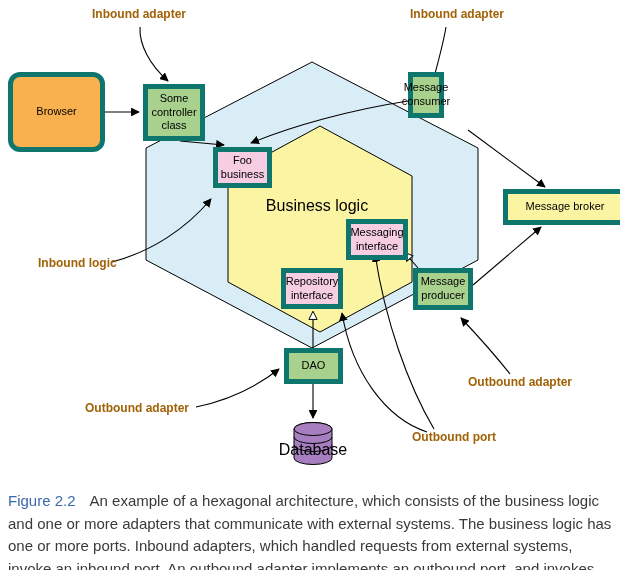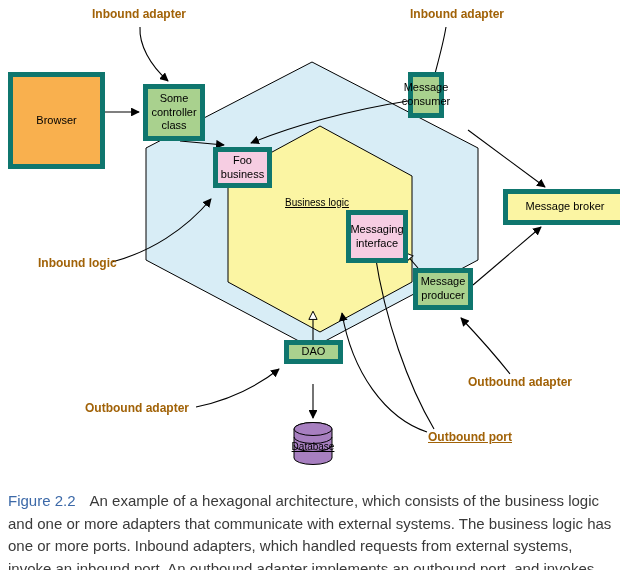--- a/index.html
+++ b/index.html
@@ -9,21 +9,21 @@
   .node{
     position:absolute;box-sizing:border-box;border:5px solid #0f766e;
     display:flex;align-items:center;justify-content:center;text-align:center;
     font-size:11px;line-height:1.25;color:#000;padding:1px 10px;
   }
   .green{background:var(--green_box);}
   .pink{background:var(--pink_box);}
   .orange{background:var(--orange_box);}
   .yellow{background:var(--yellow_box);}
   .plain-label{
-    position:absolute;font-size:10px;color:#000;text-align:center;text-decoration:underline;
+    position:absolute;font-size:16px;color:#000;text-align:center;
   }
   .ann{
     position:absolute;font-size:12px;font-weight:700;color:#a16207;white-space:nowrap;
   }
   .caption{
     position:absolute;left:8px;top:490px;width:604px;
     font-size:15px;font-weight:400;line-height:1.5;color:#3a3a3a;
   }
   .caption .fig{color:var(--figure_label_blue);margin-right:14px;}
 </style>
@@ -64,50 +64,51 @@
     </g>
 
     <g>
       <path d="M294,429 a19,6.5 0 0 1 38,0 v29 a19,6.5 0 0 1 -38,0 z" style="fill:var(--database);stroke:#000;stroke-width:1"></path>
       <ellipse cx="313" cy="429" rx="19" ry="6.5" style="fill:var(--database);stroke:#000;stroke-width:1"></ellipse>
       <path d="M294,437 a19,6.5 0 0 0 38,0" style="fill:none;stroke:#000;stroke-width:1"></path>
       <path d="M294,445 a19,6.5 0 0 0 38,0" style="fill:none;stroke:#000;stroke-width:1"></path>
     </g>
   </svg>
 
-  <div class="node orange" style="left:8px;top:72px;width:97px;height:97px;">Browser</div>
+  <div class="node orange" style="left:8px;top:72px;width:97px;height:80px;border-radius:12px;">Browser</div>
 
   <div class="node green" style="left:143px;top:84px;width:62px;height:57px;">Some controller class</div>
 
   <div class="node pink" style="left:213px;top:147px;width:59px;height:41px;">Foo business</div>
 
   <div class="node green" style="left:408px;top:72px;width:36px;height:46px;">Message consumer</div>
 
   <div class="node yellow" style="left:503px;top:189px;width:124px;height:36px;">Message broker</div>
 
-  <div class="node pink" style="left:346px;top:210px;width:62px;height:53px;">Messaging interface</div>
+  <div class="node pink" style="left:346px;top:219px;width:62px;height:41px;">Messaging interface</div>
 
+  <div class="node pink" style="left:281px;top:268px;width:62px;height:41px;">Repository interface</div>
 
   <div class="node green" style="left:413px;top:268px;width:60px;height:42px;">Message producer</div>
 
-  <div class="node green" style="left:284px;top:340px;width:59px;height:24px;">DAO</div>
+  <div class="node green" style="left:284px;top:348px;width:59px;height:36px;">DAO</div>
 
   <div class="plain-label" style="left:260px;top:197px;width:114px;">Business logic</div>
 
   <div class="plain-label" style="left:270px;top:441px;width:86px;">Database</div>
 
   <div class="ann" style="left:92px;top:7px;">Inbound adapter</div>
 
   <div class="ann" style="left:410px;top:7px;">Inbound adapter</div>
 
   <div class="ann" style="left:38px;top:256px;">Inbound logic</div>
 
   <div class="ann" style="left:85px;top:401px;">Outbound adapter</div>
 
   <div class="ann" style="left:468px;top:375px;">Outbound adapter</div>
 
-  <div class="ann" style="left:428px;top:430px;text-decoration:underline;">Outbound port</div>
+  <div class="ann" style="left:412px;top:430px;">Outbound port</div>
 
   <div class="caption">
     <span class="fig">Figure 2.2</span><span>An example of a hexagonal architecture, which consists of the business logic and one or more adapters that communicate with external systems. The business logic has one or more ports. Inbound adapters, which handled requests from external systems, invoke an inbound port. An outbound adapter implements an outbound port, and invokes an external system.</span>
   </div>
 
 </div>
 
 </body></html>

